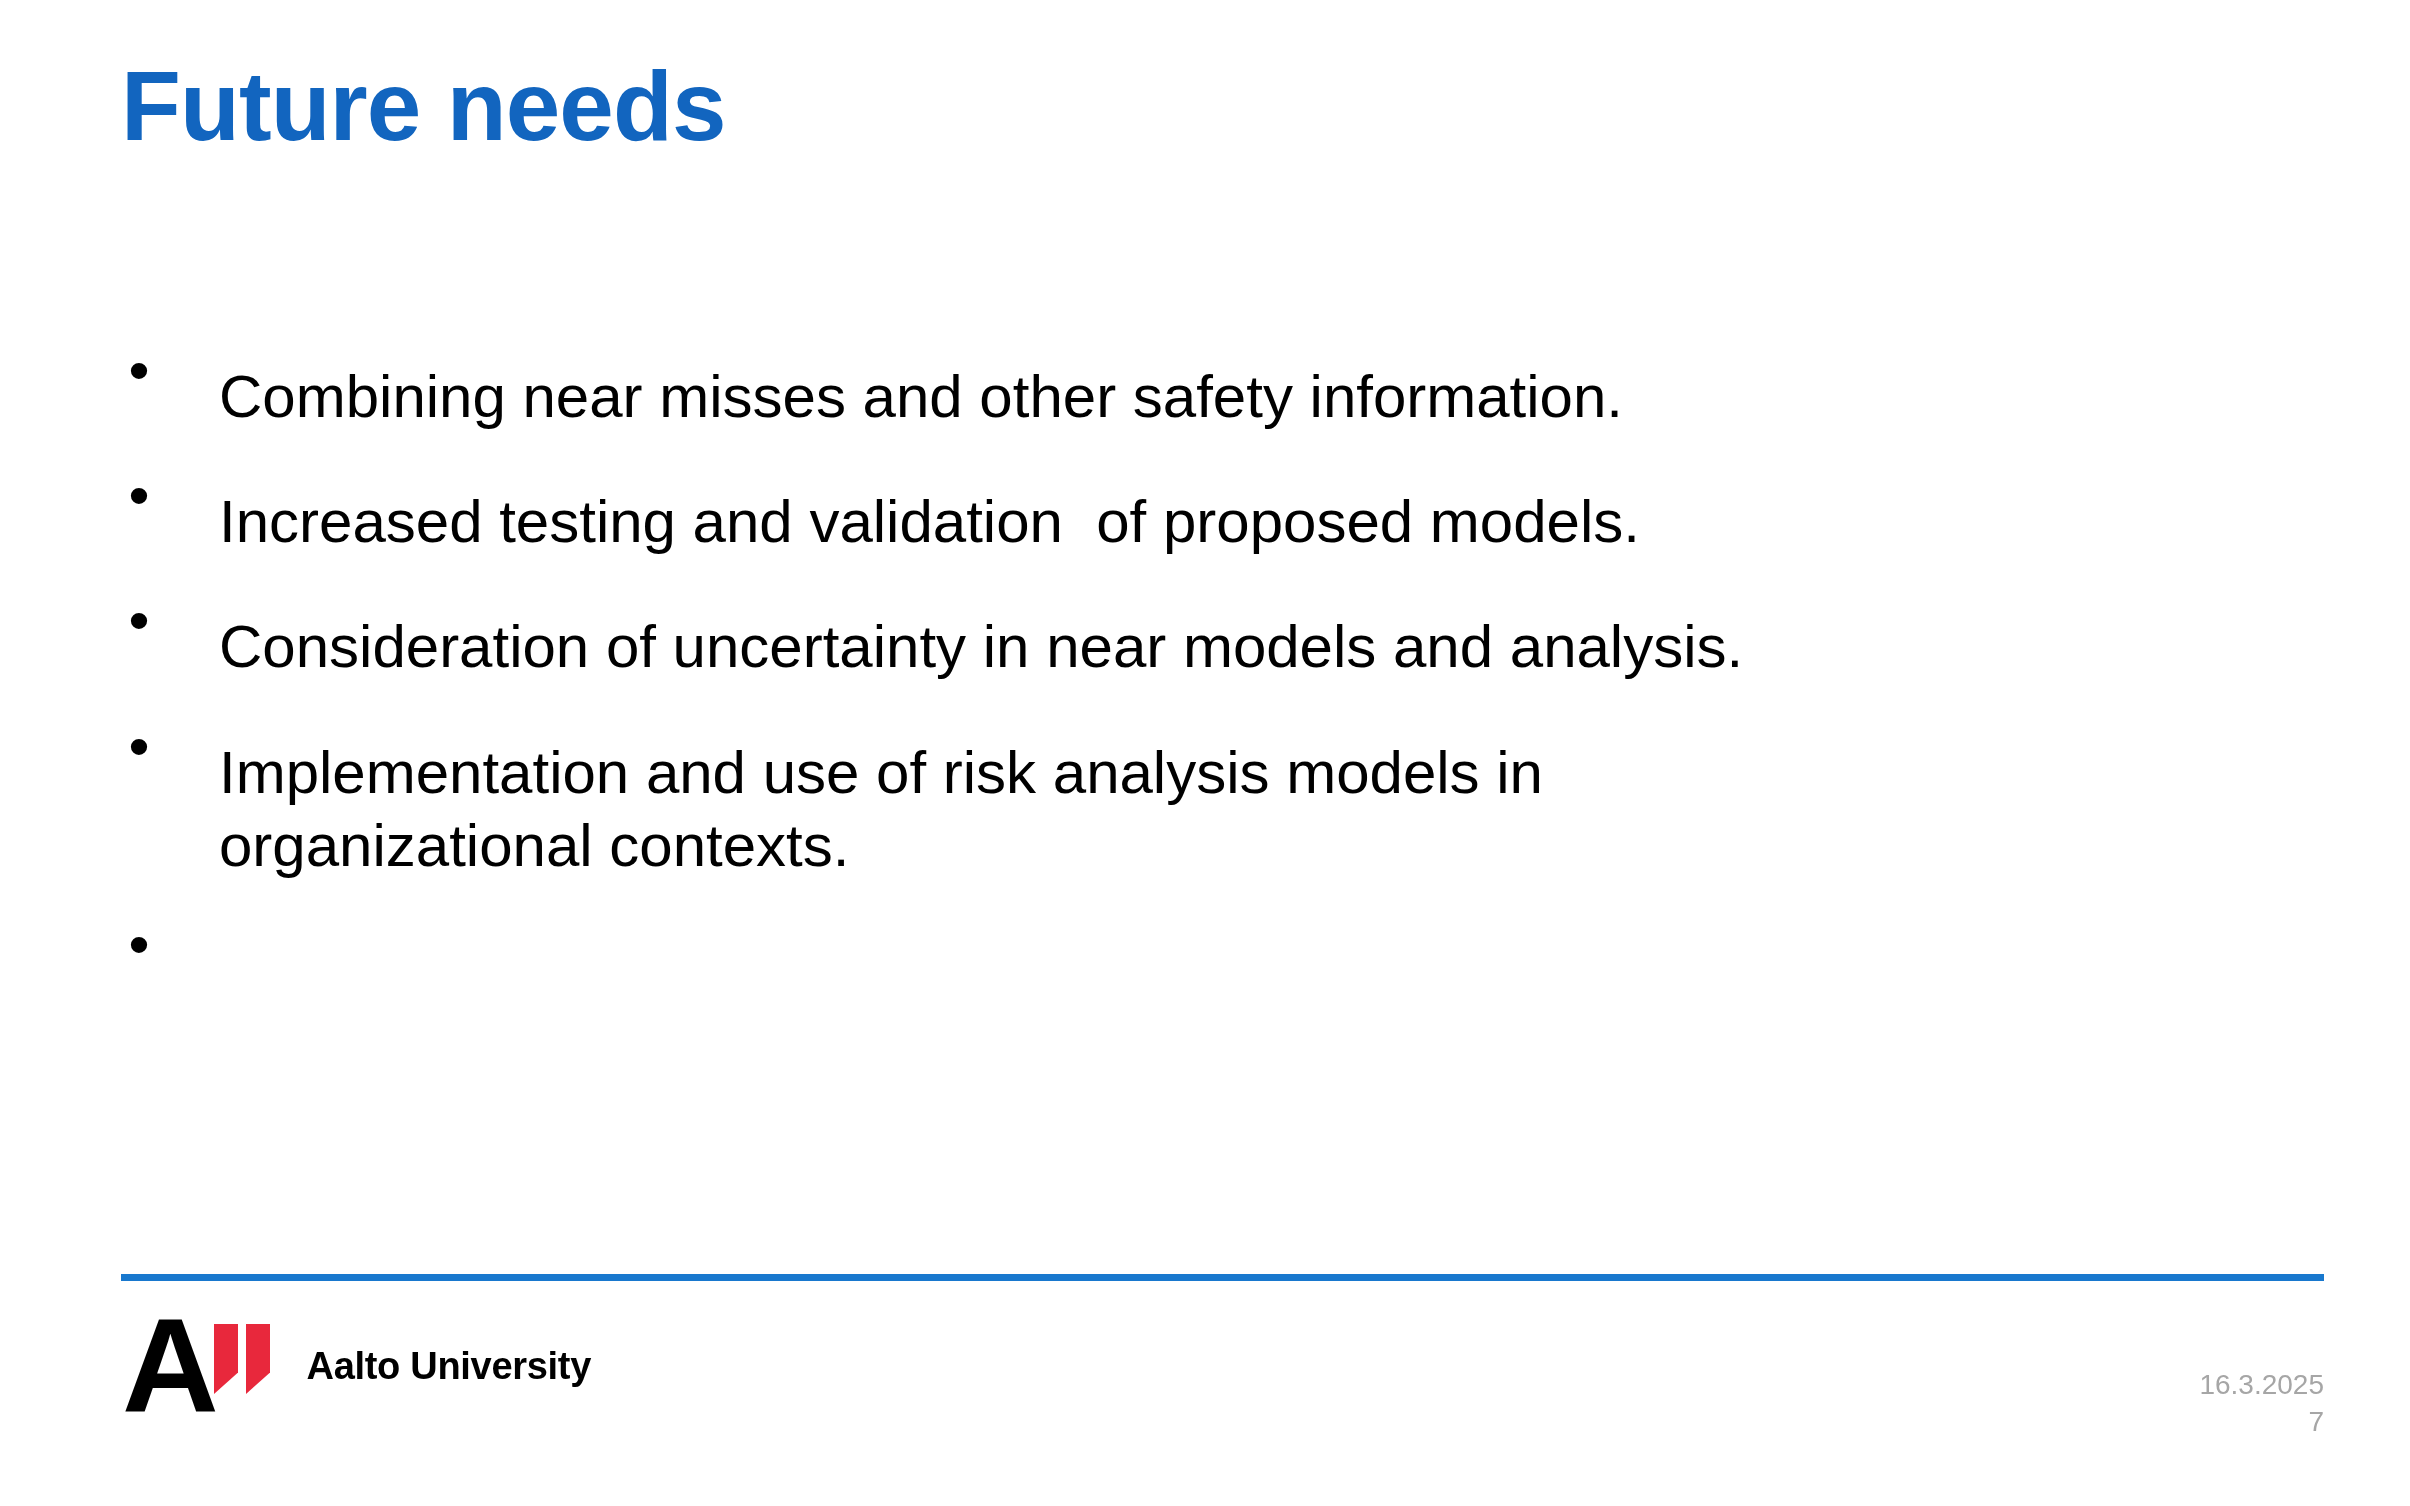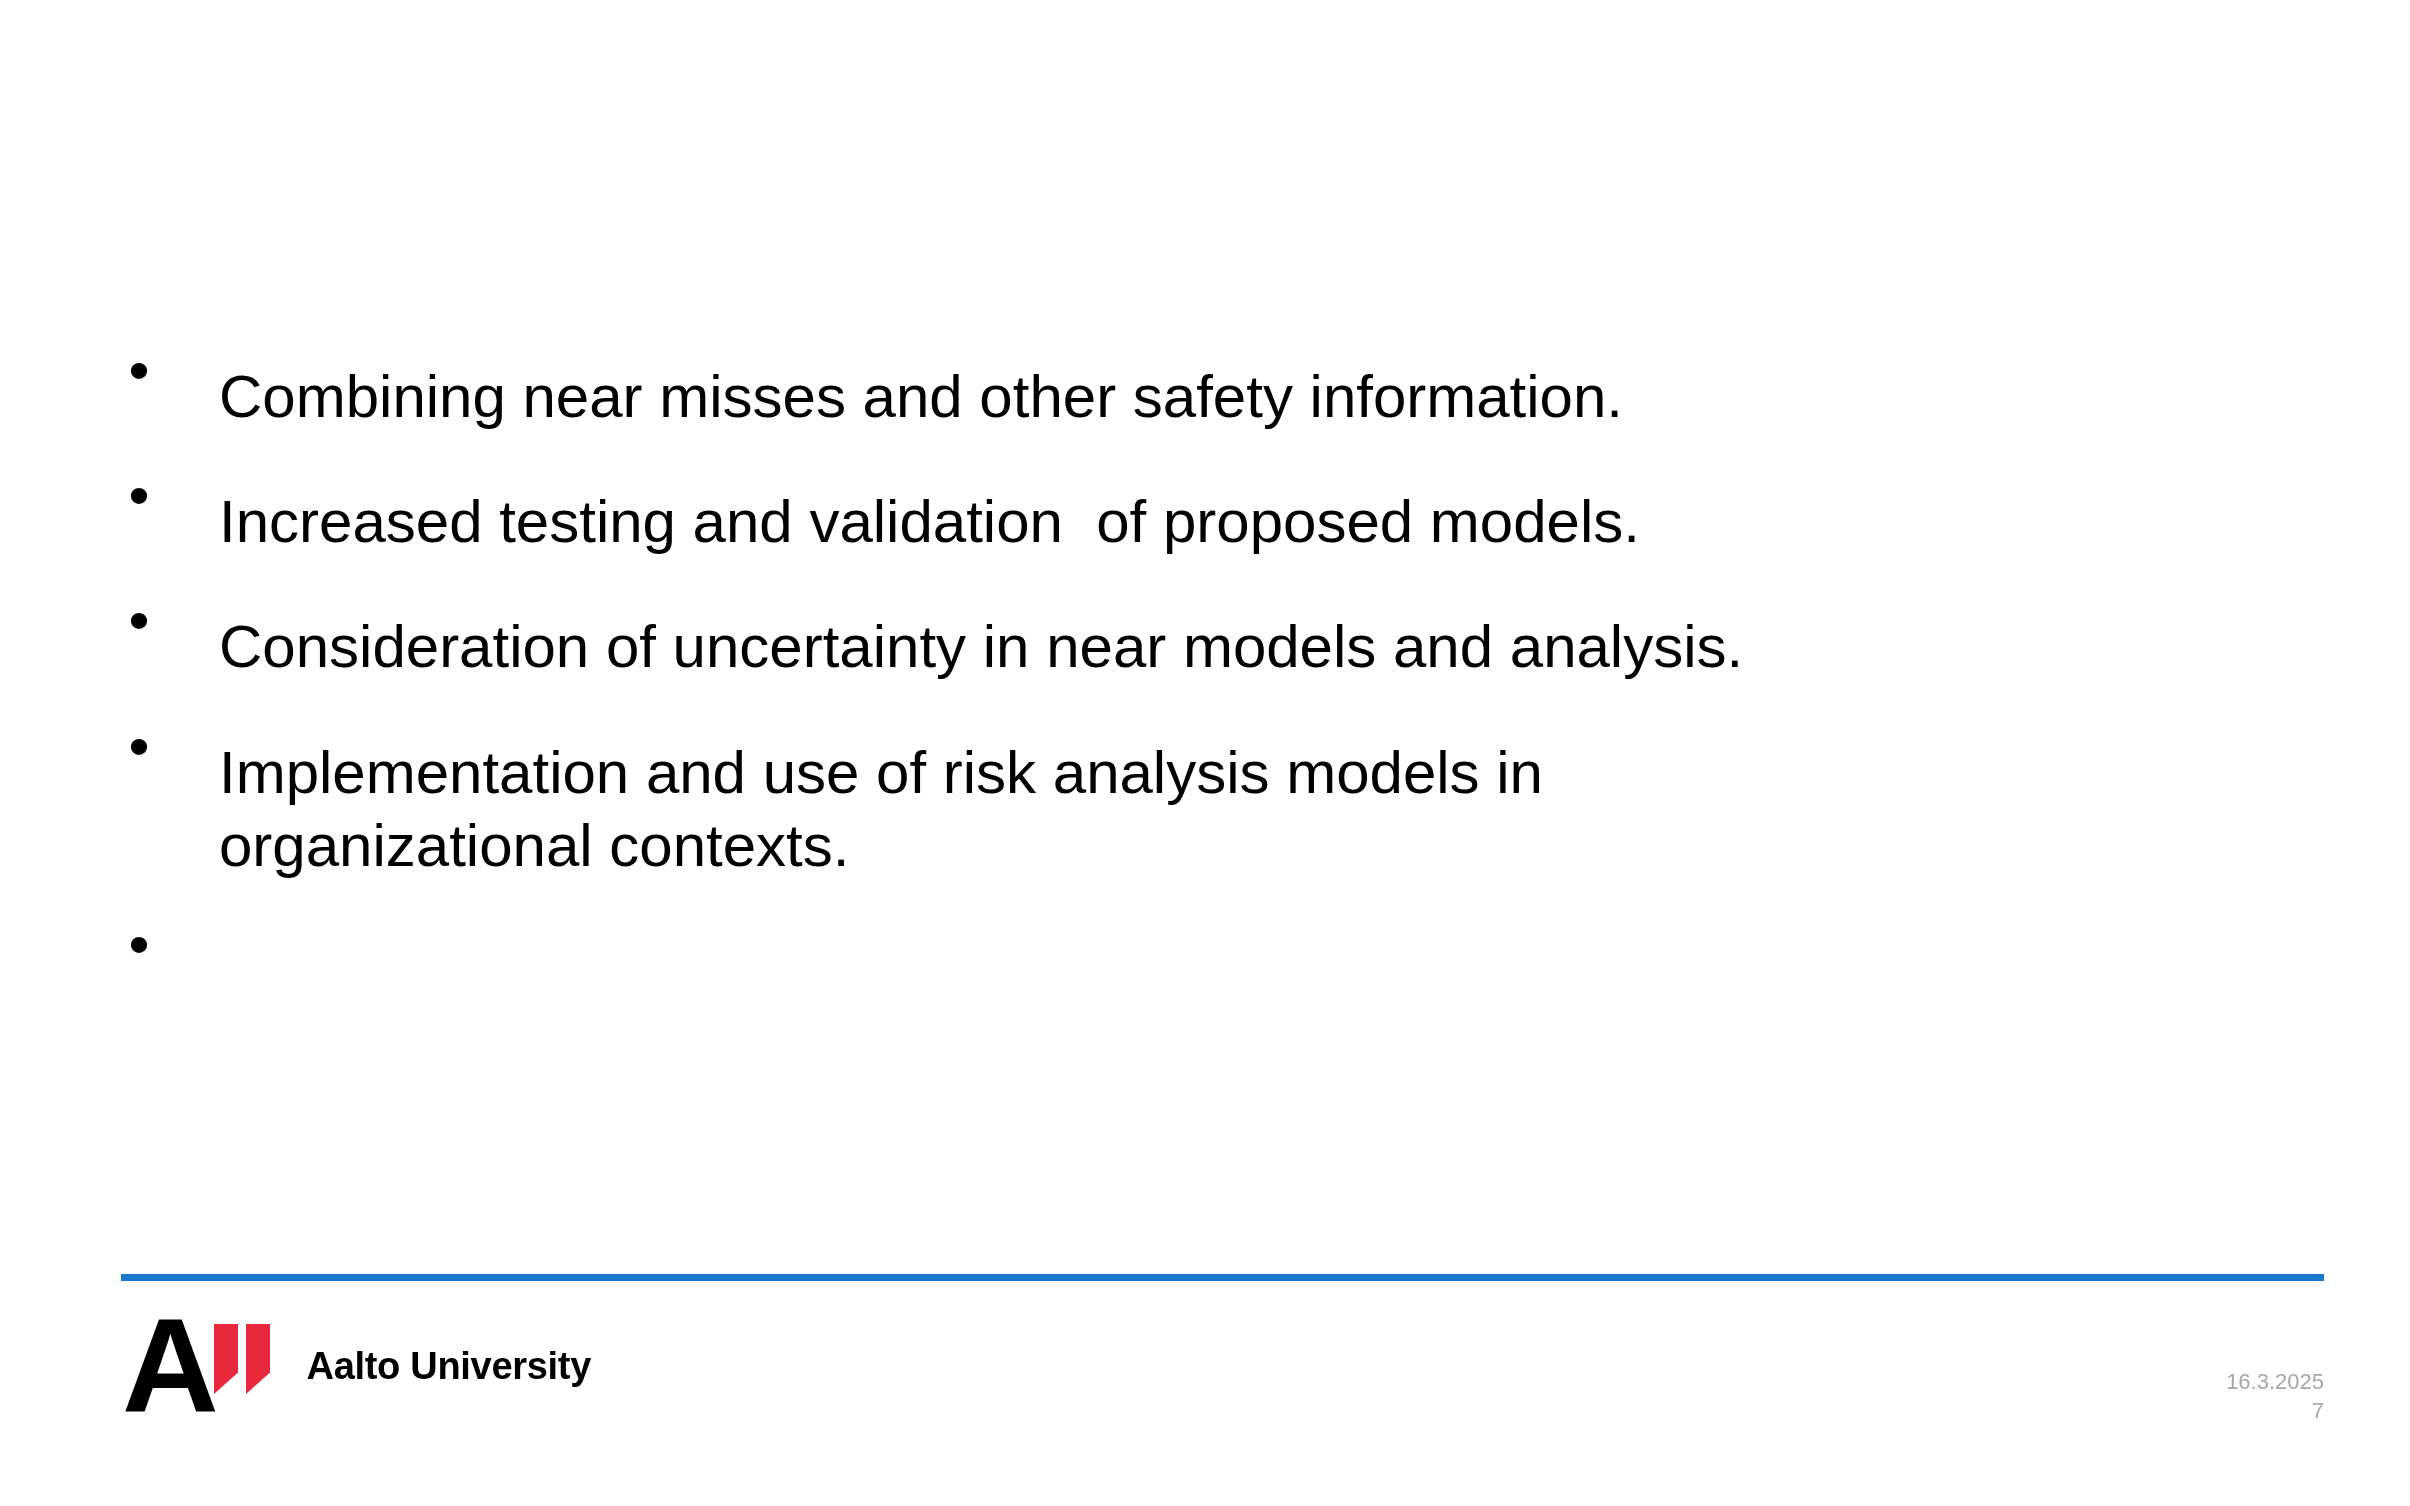--- a/index.html
+++ b/index.html
@@ -145,30 +145,31 @@
     white-space: nowrap;
     text-align: center;
   }
 
   
   #footer-meta {
     position: absolute;
     right: 87px;
     top: 1367px;
     text-align: right;
-    font-size: 22px;
+    font-size: 28px;
     line-height: 1.32;
     color: #a6a6a6;
   }
 </style>
 </head>
 <body>
 
 <div id="slide">
 
+  <div id="slide-title">Future needs</div>
 
   <div id="bullet-list">
 
     <div class="bullet-row">
       <span class="bullet-marker">•</span>
       <span class="bullet-text">Combining near misses and other safety information.</span>
     </div>
 
     <div class="bullet-row">
       <span class="bullet-marker">•</span>

